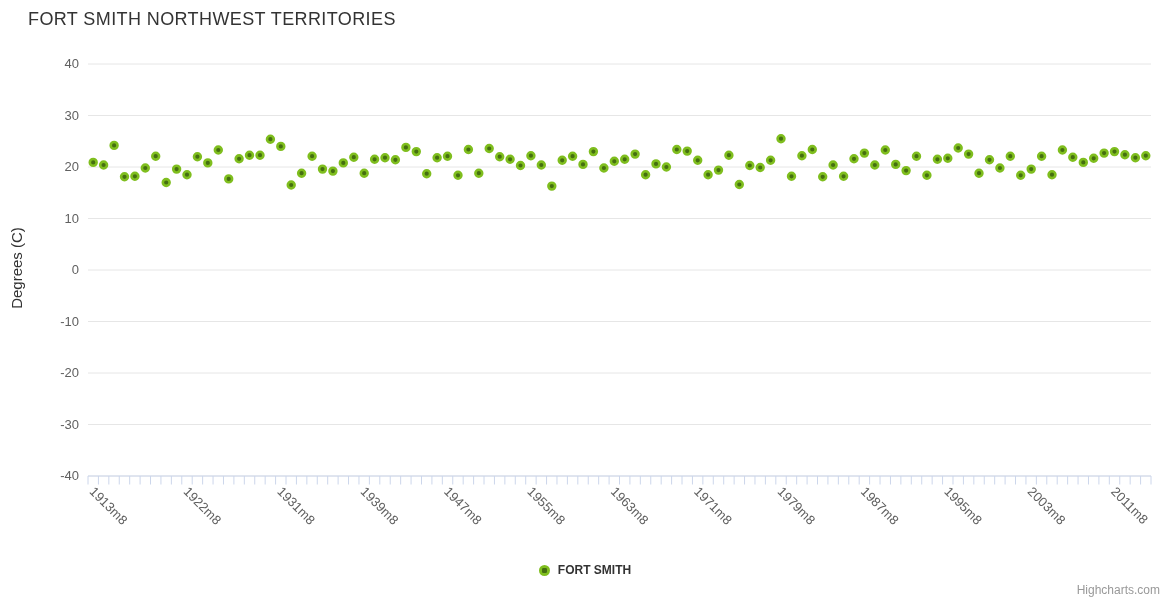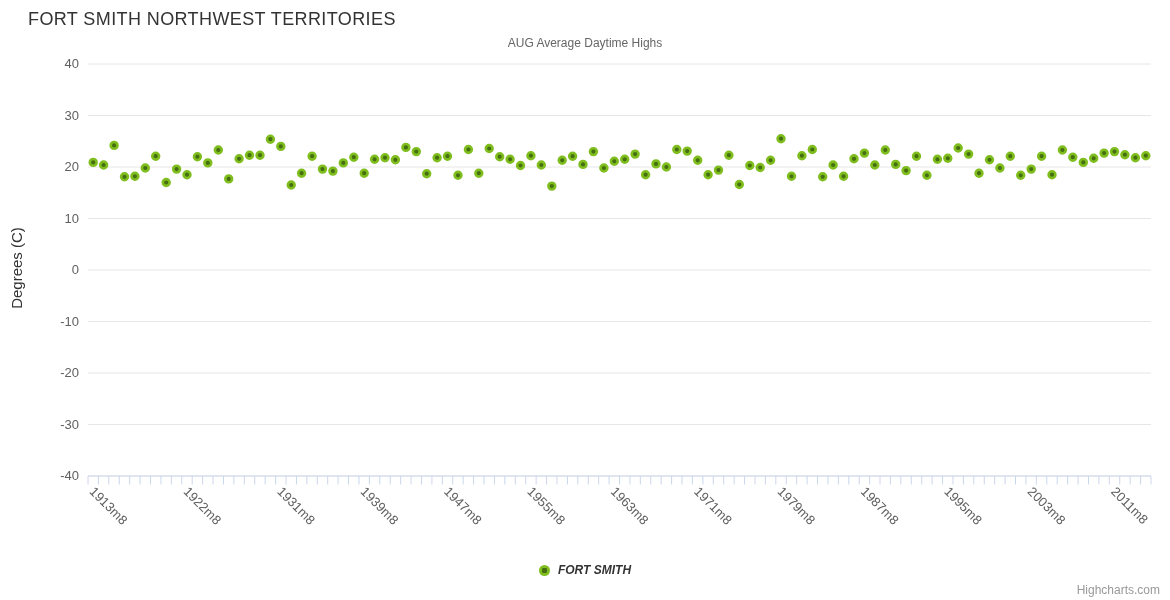--- a/index.html
+++ b/index.html
@@ -4,31 +4,30 @@
 <style>
   html,body{margin:0;padding:0;background:#ffffff;}
   body{font-family:"Liberation Sans", sans-serif; width:1170px; height:600px; position:relative; overflow:hidden;}
   .chart{position:absolute; inset:0;}
   .chart-title{position:absolute; top:9px; left:0; width:1170px; 
     font-size:18px; letter-spacing:.4px; color:#333333;margin-left:28px;}
   .chart-subtitle{position:absolute; top:36px; left:0; width:1170px; text-align:center;
     font-size:12px; color:#666666;}
   svg{position:absolute; top:0; left:0;}
   .legend{position:absolute; top:563px; left:0; width:1170px; display:flex;
-    justify-content:center; align-items:center; gap:8px; cursor:pointer;font-style:italic;}
+    justify-content:center; align-items:center; gap:8px; cursor:pointer;}
   .legend-dot{width:11px; height:11px; border-radius:50%; display:inline-block;}
   .legend-label{font-size:12px; font-weight:bold; color:#333333;}
   .credits{position:absolute; top:583px; right:10px; font-size:12px; color:#999999; cursor:pointer;}
 </style>
 </head>
 <body>
 
 <div class="chart">
   <div class="chart-title">FORT SMITH NORTHWEST TERRITORIES</div>
-  <div class="chart-subtitle">AUG Average Daytime Highs</div>
 
   <svg id="plot" width="1170" height="600">
       <line x1="88" x2="1151" y1="476" y2="476" stroke="#e6e6e6" stroke-width="1"></line>
       <text x="79" y="480" text-anchor="end" font-size="13" fill="#606060">-40</text>
       <line x1="88" x2="1151" y1="424.5" y2="424.5" stroke="#e6e6e6" stroke-width="1"></line>
       <text x="79" y="428.5" text-anchor="end" font-size="13" fill="#606060">-30</text>
       <line x1="88" x2="1151" y1="373" y2="373" stroke="#e6e6e6" stroke-width="1"></line>
       <text x="79" y="377" text-anchor="end" font-size="13" fill="#606060">-20</text>
       <line x1="88" x2="1151" y1="321.5" y2="321.5" stroke="#e6e6e6" stroke-width="1"></line>
       <text x="79" y="325.5" text-anchor="end" font-size="13" fill="#606060">-10</text>

